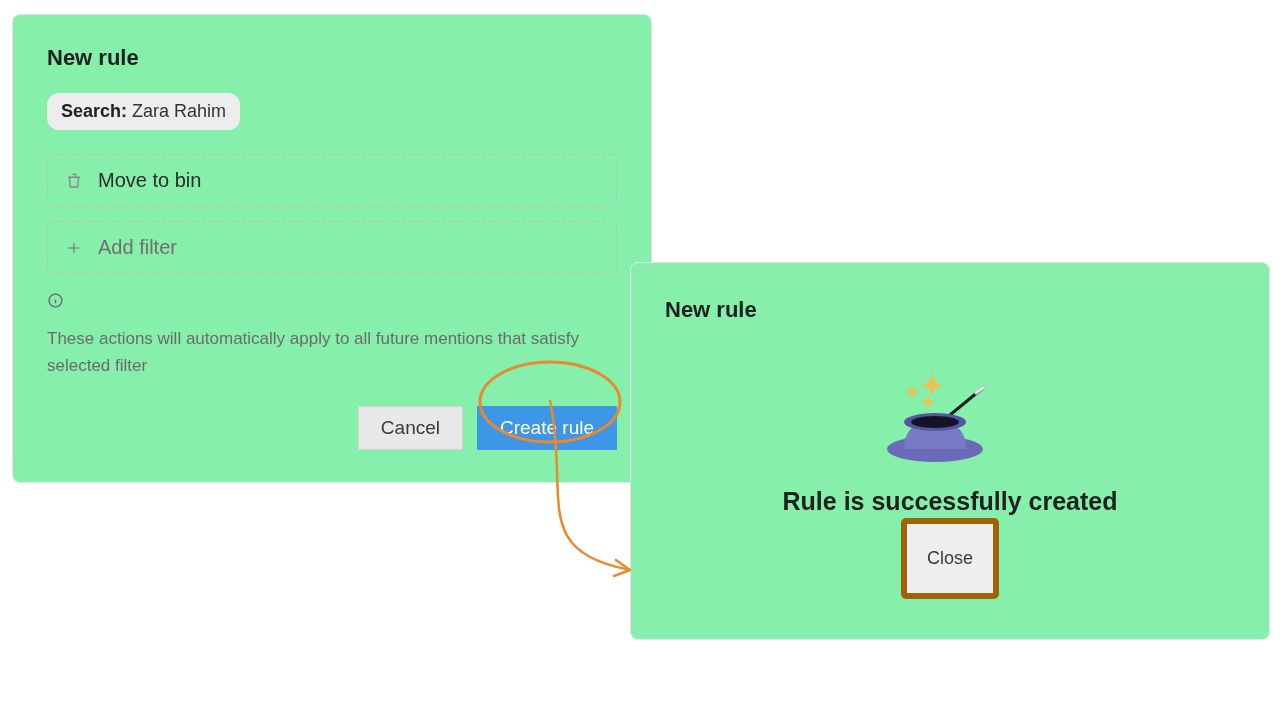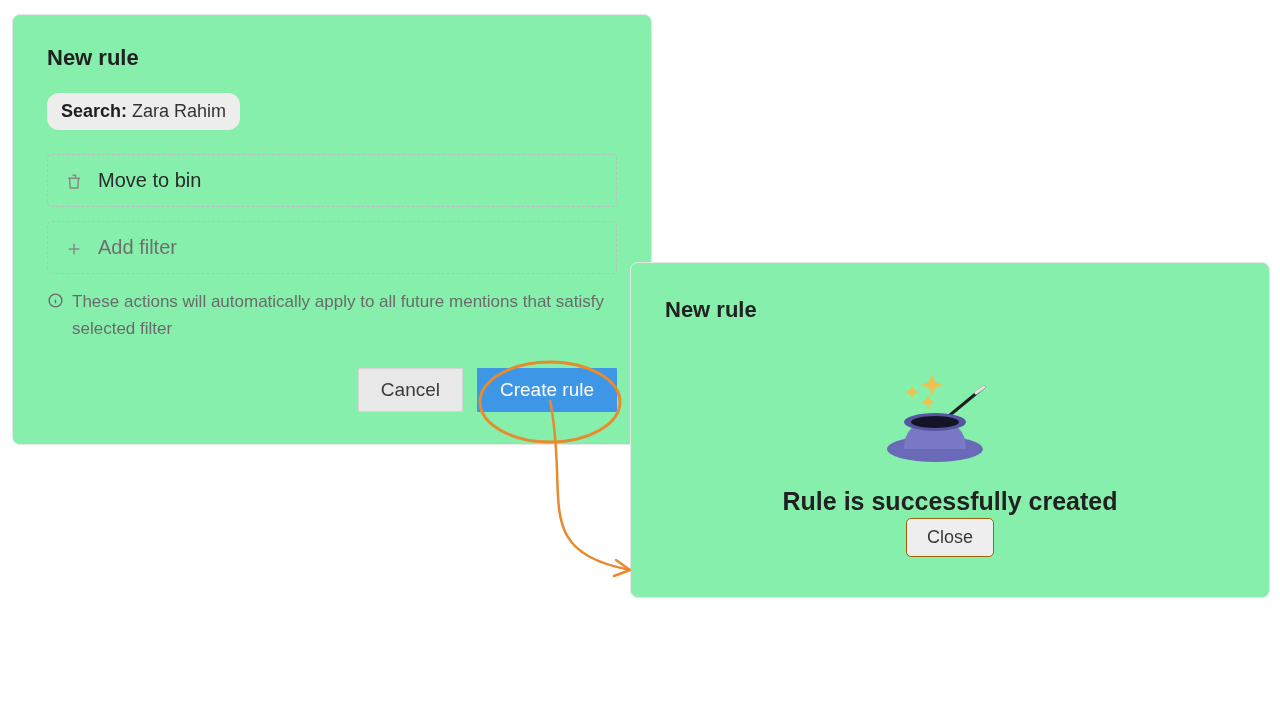--- a/index.html
+++ b/index.html
@@ -40,41 +40,42 @@
     border-radius: 12px;
     padding: 8px 14px;
     font-size: 18px;
     margin-bottom: 24px;
   }
   .filter-chip .k { font-weight: 700; }
   .filter-chip .v { font-weight: 400; color:#333; }
 
   .dashed-row {
     display: flex;
-    align-items: flex-end;
+    align-items: center;
     gap: 14px;
     border: 1px dashed #bdbdbd;
     border-radius: 5px;
     padding: 14px 16px;
     font-size: 20px;
     margin-bottom: 14px;
     color: #2b2b2b;
   }
   .dashed-row.add { color:#6f6f6f; }
   .row-icon { width:20px; height:20px; display:flex; align-items:center; justify-content:center; color:#8a8a8a; flex-shrink:0; }
   .row-icon svg { width:18px; height:18px; }
 
   .info-line {
     display:flex;
     gap:8px;
     align-items:flex-start;
     color:#6b6b6b;
     font-size:17px;
     line-height:1.6;
     margin-top:6px;
+    flex-direction:column;
   }
   .info-line svg { width:17px; height:17px; margin-top:4px; flex-shrink:0; }
 
   .button-row {
     display:flex;
     justify-content:flex-end;
     gap:14px;
     margin-top:26px;
   }
   .btn {
@@ -104,24 +105,24 @@
   }
   .card-right .card-title { text-align:left; margin-bottom: 44px; font-size:22px; font-weight:700; }
 
   .illus { margin: 0 auto 20px; width:140px; height:100px; }
 
   .success-title { font-size:25px; font-weight:700; margin-bottom:2px; }
   .success-body  { font-size:19px; color:#6b6b6b; line-height:1.55; margin:0 20px 28px; }
 
   .btn-close {
     background:#eeeeee;
-    border:1px solid #a16207;
+    border:6px solid #a16207;
     color:#3a3a3a;
     border-radius:5px;
-    padding:8px 20px;
+    padding:24px 20px;
     font-size:18px;
     cursor:pointer;
   }
 
   
   .anno { position:absolute; pointer-events:none; }
   .anno svg { overflow:visible; }
 </style>
 </head>
 <body>

